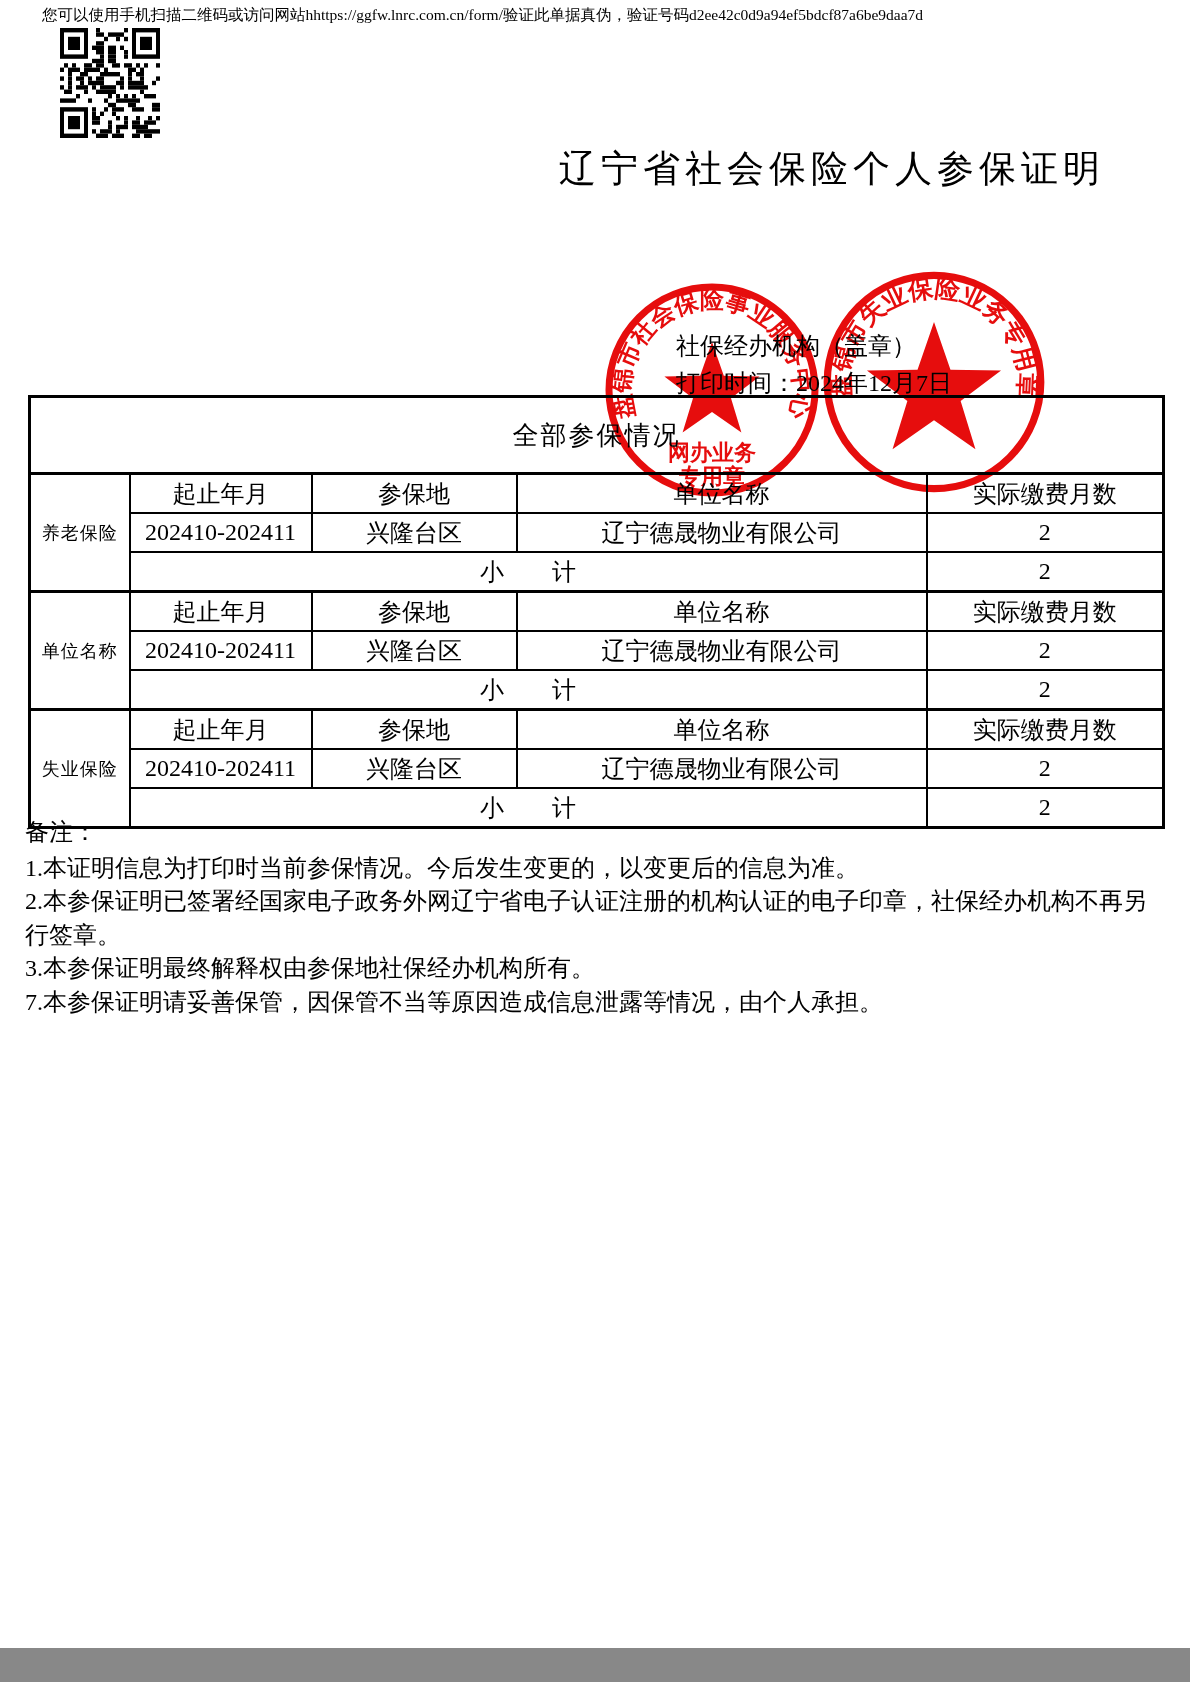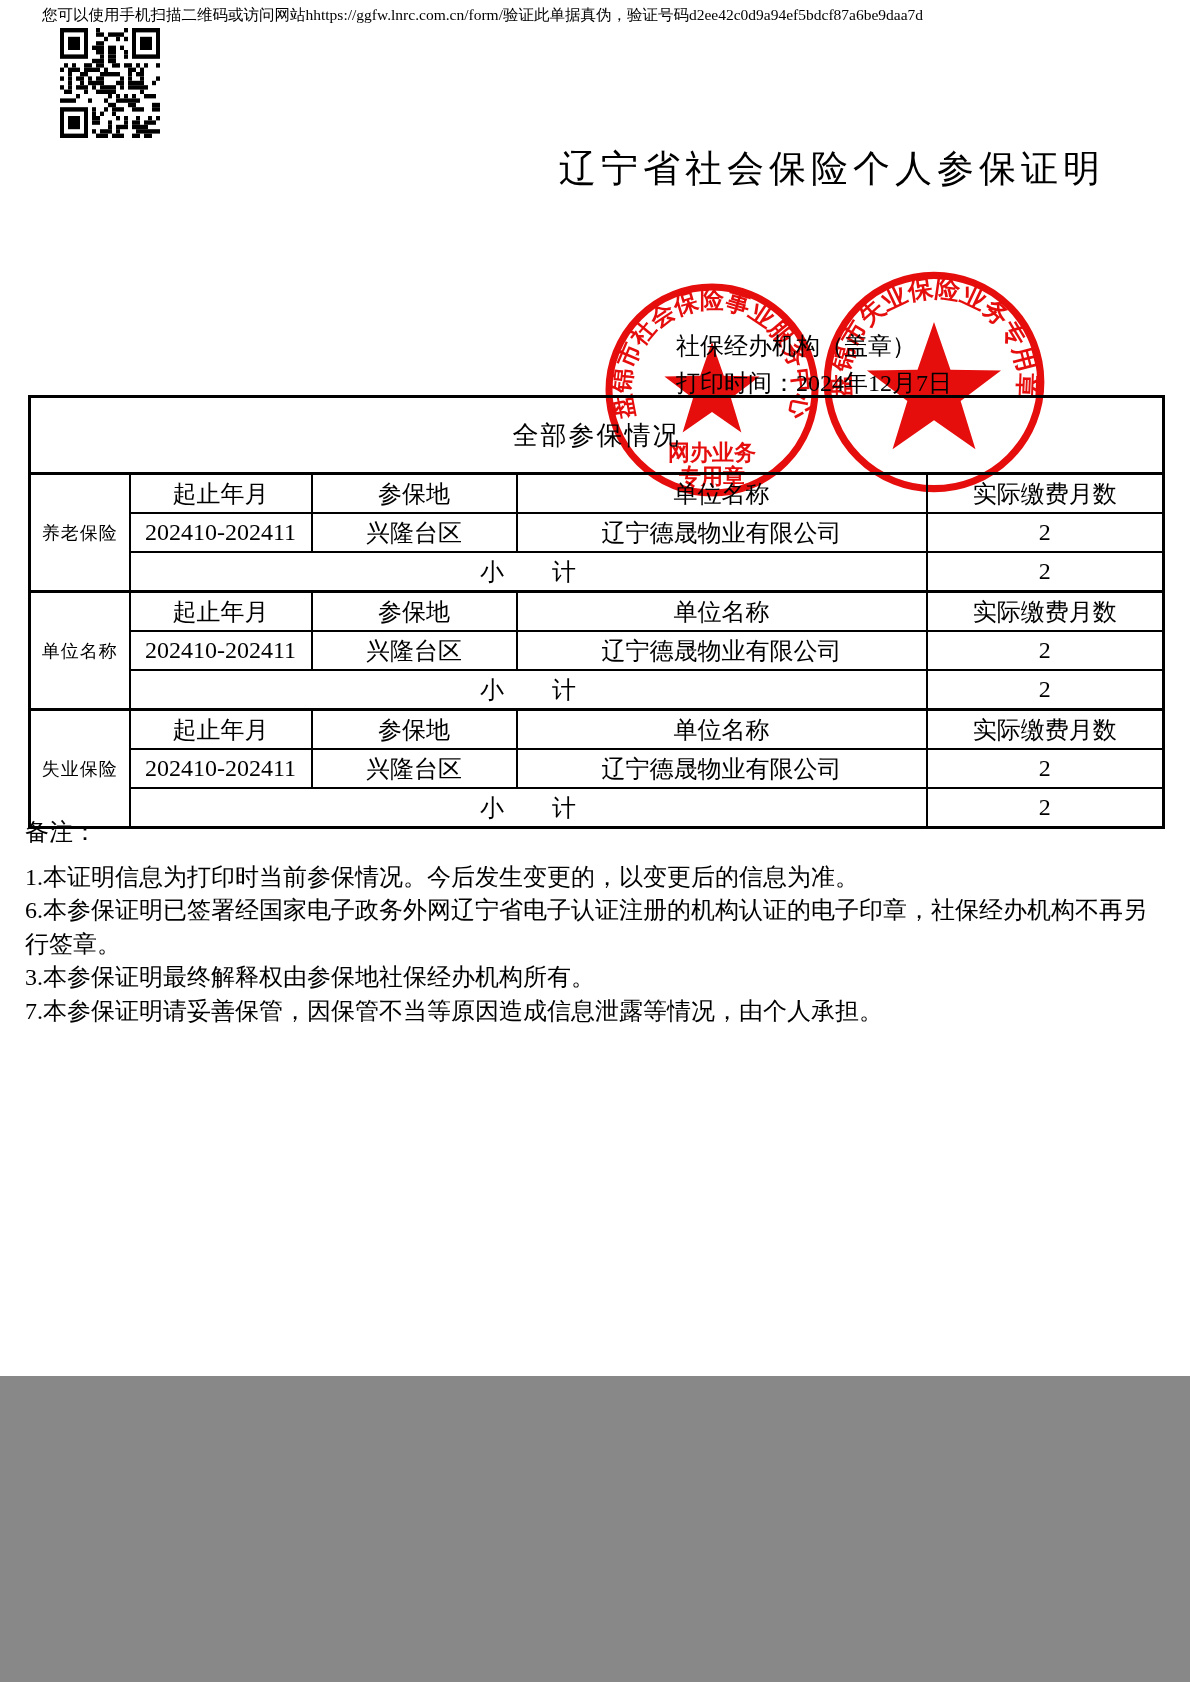--- a/index.html
+++ b/index.html
@@ -1,17 +1,17 @@
 <!DOCTYPE html>
 <html><head>
 <meta charset="utf-8">
 <style>
   html,body{margin:0;padding:0;background:#888;}
   .page{
-    position:relative; width:1190px; height:1376px; background:#fff;
+    position:relative; width:1190px; height:1648px; background:#fff;
     margin:0 auto; overflow:hidden; color:#000;
     font-family:"Liberation Serif","DejaVu Serif",serif;
   }
   .verify-line{
     position:absolute; left:42px; top:5px; width:1120px;
     font-size:15.5px; white-space:nowrap;
   }
   .qr{ position:absolute; left:60px; top:28px; width:100px; height:110px; }
   .doc-title{
     position:absolute; left:0; top:144px; width:1105px; text-align:right;
@@ -34,21 +34,21 @@
     padding:0; height:37px; overflow:hidden;
   }
   .tbl{ border:3px solid #000; }
   .tbl td.t-title{ height:74px; font-size:26px; letter-spacing:2px; }
   .tbl tr.sec-top td{ border-top:3px solid #000; }
   .tbl td.type-cell{ font-size:18px; letter-spacing:1px;font-family:Liberation Mono, monospace; }
   .notes{
     position:absolute; left:25px; top:816px; width:1142px;
     font-size:24px; line-height:33.5px;
   }
-  .notes .n-title{ margin-bottom:11px; }
+  .notes .n-title{ margin-bottom:2px; }
   .stamp{ position:absolute; mix-blend-mode:multiply; }
   .stamp-left{ left:602px; top:280px; width:220px; height:220px; }
   .stamp-right{ left:820px; top:268px; width:228px; height:228px; }
   .stamp .ring{ fill:none; stroke-width:7; }
   .stamp .ring-text{ font-size:24px; font-weight:bold; font-family:"Liberation Serif","DejaVu Serif",serif; }
   .stamp .ctr{ font-size:22px; font-weight:bold; text-anchor:middle; font-family:"Liberation Serif","DejaVu Serif",serif; }
 </style>
 </head>
 <body>
 
@@ -343,21 +343,21 @@
       <tr>
         <td colspan="3">小　　计</td>
         <td>2</td>
       </tr>
     </tbody>
   </table>
 
   <div class="notes">
     <div class="n-title">备注：</div>
     <div>1.本证明信息为打印时当前参保情况。今后发生变更的，以变更后的信息为准。</div>
-    <div>6.本参保证明已签署经国家电子政务外网辽宁省电子认证注册的机构认证的电子印章，社保经办机构不再另行签章。</div>
+    <div>2.本参保证明已签署经国家电子政务外网辽宁省电子认证注册的机构认证的电子印章，社保经办机构不再另行签章。</div>
     <div>3.本参保证明最终解释权由参保地社保经办机构所有。</div>
     <div>7.本参保证明请妥善保管，因保管不当等原因造成信息泄露等情况，由个人承担。</div>
   </div>
 
   <svg class="stamp stamp-left" viewBox="0 0 220 220">
     <defs>
       <path id="arcL" d="M 39 151 A 82 82 0 1 1 181 151"></path>
     </defs>
     <circle class="ring" cx="110" cy="110" r="103" stroke="#e60d0d"></circle>
     <text class="ring-text" fill="#e60d0d">

